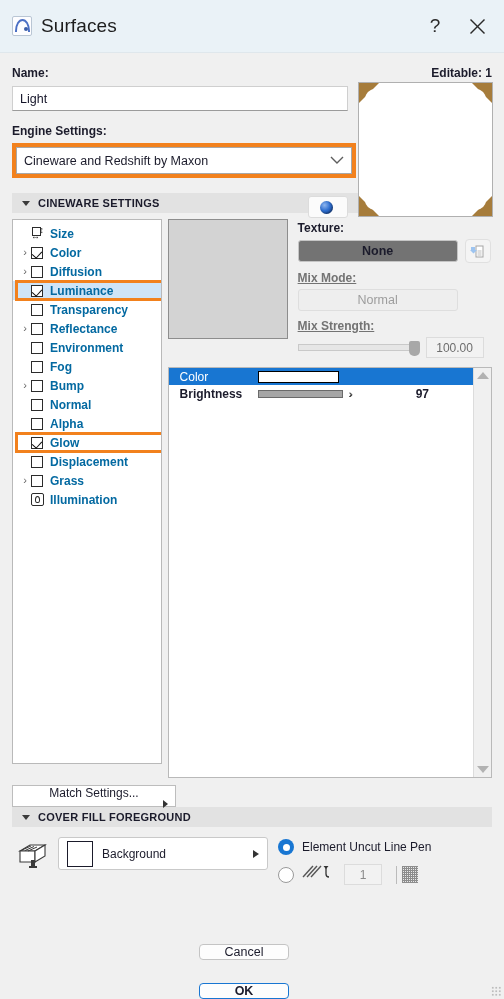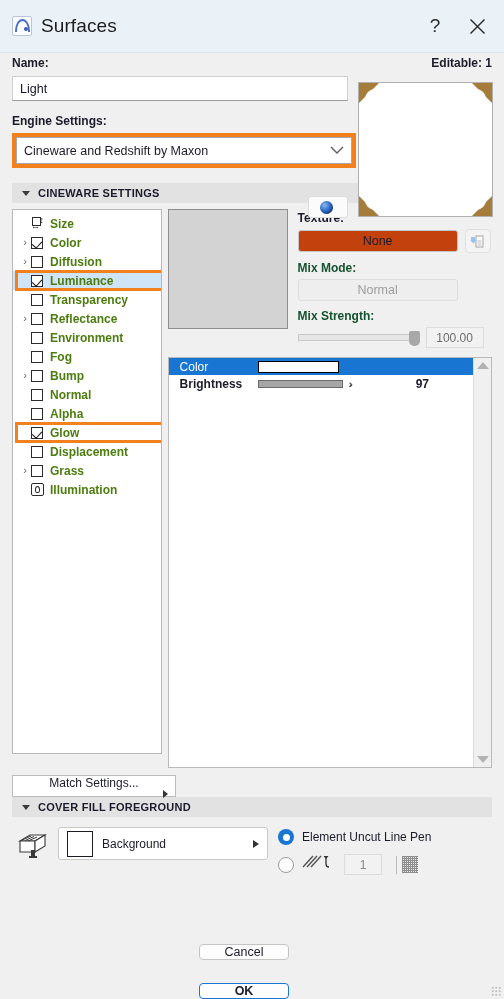--- a/index.html
+++ b/index.html
@@ -51,21 +51,21 @@
     font-size: 19px; color: #2a2a2a; background: transparent;
     border: none; cursor: default;
   }
   .tb-btn svg { display:block; }
 
   
   .content { padding: 0 12px; }
 
   .row-name {
     display: flex; justify-content: space-between; align-items: flex-start;
-    margin-top: 3px; margin-bottom: 6px;
+    margin-top: 13px; margin-bottom: 6px;
   }
   .lbl { font-size: 12px; font-weight: bold; color: #1b1b2b; }
   .lbl-right { font-size: 12px; font-weight: bold; }
 
   .name-input {
     width: 336px; height: 25px;
     background: #fff;
     border: 1px solid #cfcfcf;
     border-bottom: 1px solid #9b9b9b;
     padding: 0 7px;
@@ -154,21 +154,21 @@
   .cbx {
     width: 12px; height: 12px; flex: 0 0 12px;
     border: 1.3px solid #2b2b2b; background: #fff;
     margin-right: 7px; position: relative;
   }
   .cbx.on::after {
     content:""; position:absolute; left:2px; top:1px;
     width:5px;height:8px;border:solid #111;border-width:0 1.6px 1.6px 0;
     transform: rotate(42deg);
   }
-  .tnode .tl { font-weight: bold; font-size: 12px; color:#4d7c0f; }
+  .tnode .tl { font-weight: bold; font-size: 12px; color:#0369a1; }
   .ico-box {
     width: 13px; height: 13px; flex:0 0 13px; margin-right: 6px;
     position: relative;
   }
   .box-outline { position:absolute; left:1px; top:0px; width:9px;height:9px;border:1.3px solid #2b2b2b; }
   .v-arrow { position:absolute; right:0; top:-1px; font-size:9px; line-height:9px; color:#2b2b2b; }
   .h-arrow { position:absolute; left:0px; bottom:-1px; font-size:9px; line-height:9px; color:#2b2b2b; }
   .illum-ico {
     width:13px;height:13px;flex:0 0 13px;margin-right:6px;
     border:1.3px solid #2b2b2b; border-radius:2px;
@@ -183,25 +183,25 @@
 
   
   .rpane { width: 356px; position: relative; }
   .tex-row { display: flex; gap: 10px; }
   .swatch-big {
     width: 120px; height: 120px;
     background: #d3d3d3; border: 1px solid #8d8d8d;
   }
   .tex-fields { flex: 1 1 auto; padding-top: 2px; }
   .fld-lbl { font-size: 12px; font-weight: bold; margin-bottom: 4px; }
-  .fld-lbl.dim { color: #14532d; }
+  .fld-lbl.dim { color: #737373; text-decoration: underline; }
   .btn-flat {
-    height: 22px; background: #c2410c; border: 1px solid #c5c5c5;
+    height: 22px; background: #737373; border: 1px solid #c5c5c5;
     border-radius: 3px; display:flex;align-items:center;justify-content:center;
-    font-size: 12.5px; font-weight: normal;
+    font-size: 12.5px; font-weight: bold;
   }
   .btn-flat.dis { background: #eeeeee; border-color:#dedede; color:#9d9d9d; font-weight: normal;}
   .tex-line { display:flex; gap:7px; align-items:center; margin-bottom: 8px;}
   .tex-line .btn-flat { width: 160px; }
   .imp-btn {
     width: 26px; height: 24px; background:#f4f4f4; border:1px solid #e0e0e0; border-radius:4px;
     display:flex;align-items:center;justify-content:center;
   }
   .mix-line { display:flex; align-items:center; gap:8px; }
   .slider { position: relative; width: 120px; height: 14px; display:flex; align-items:center;}

